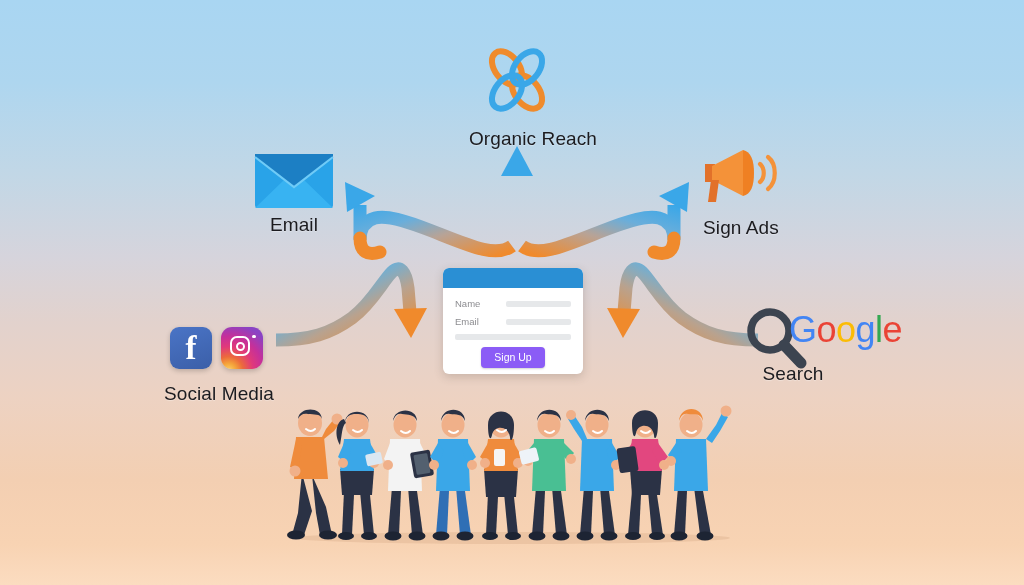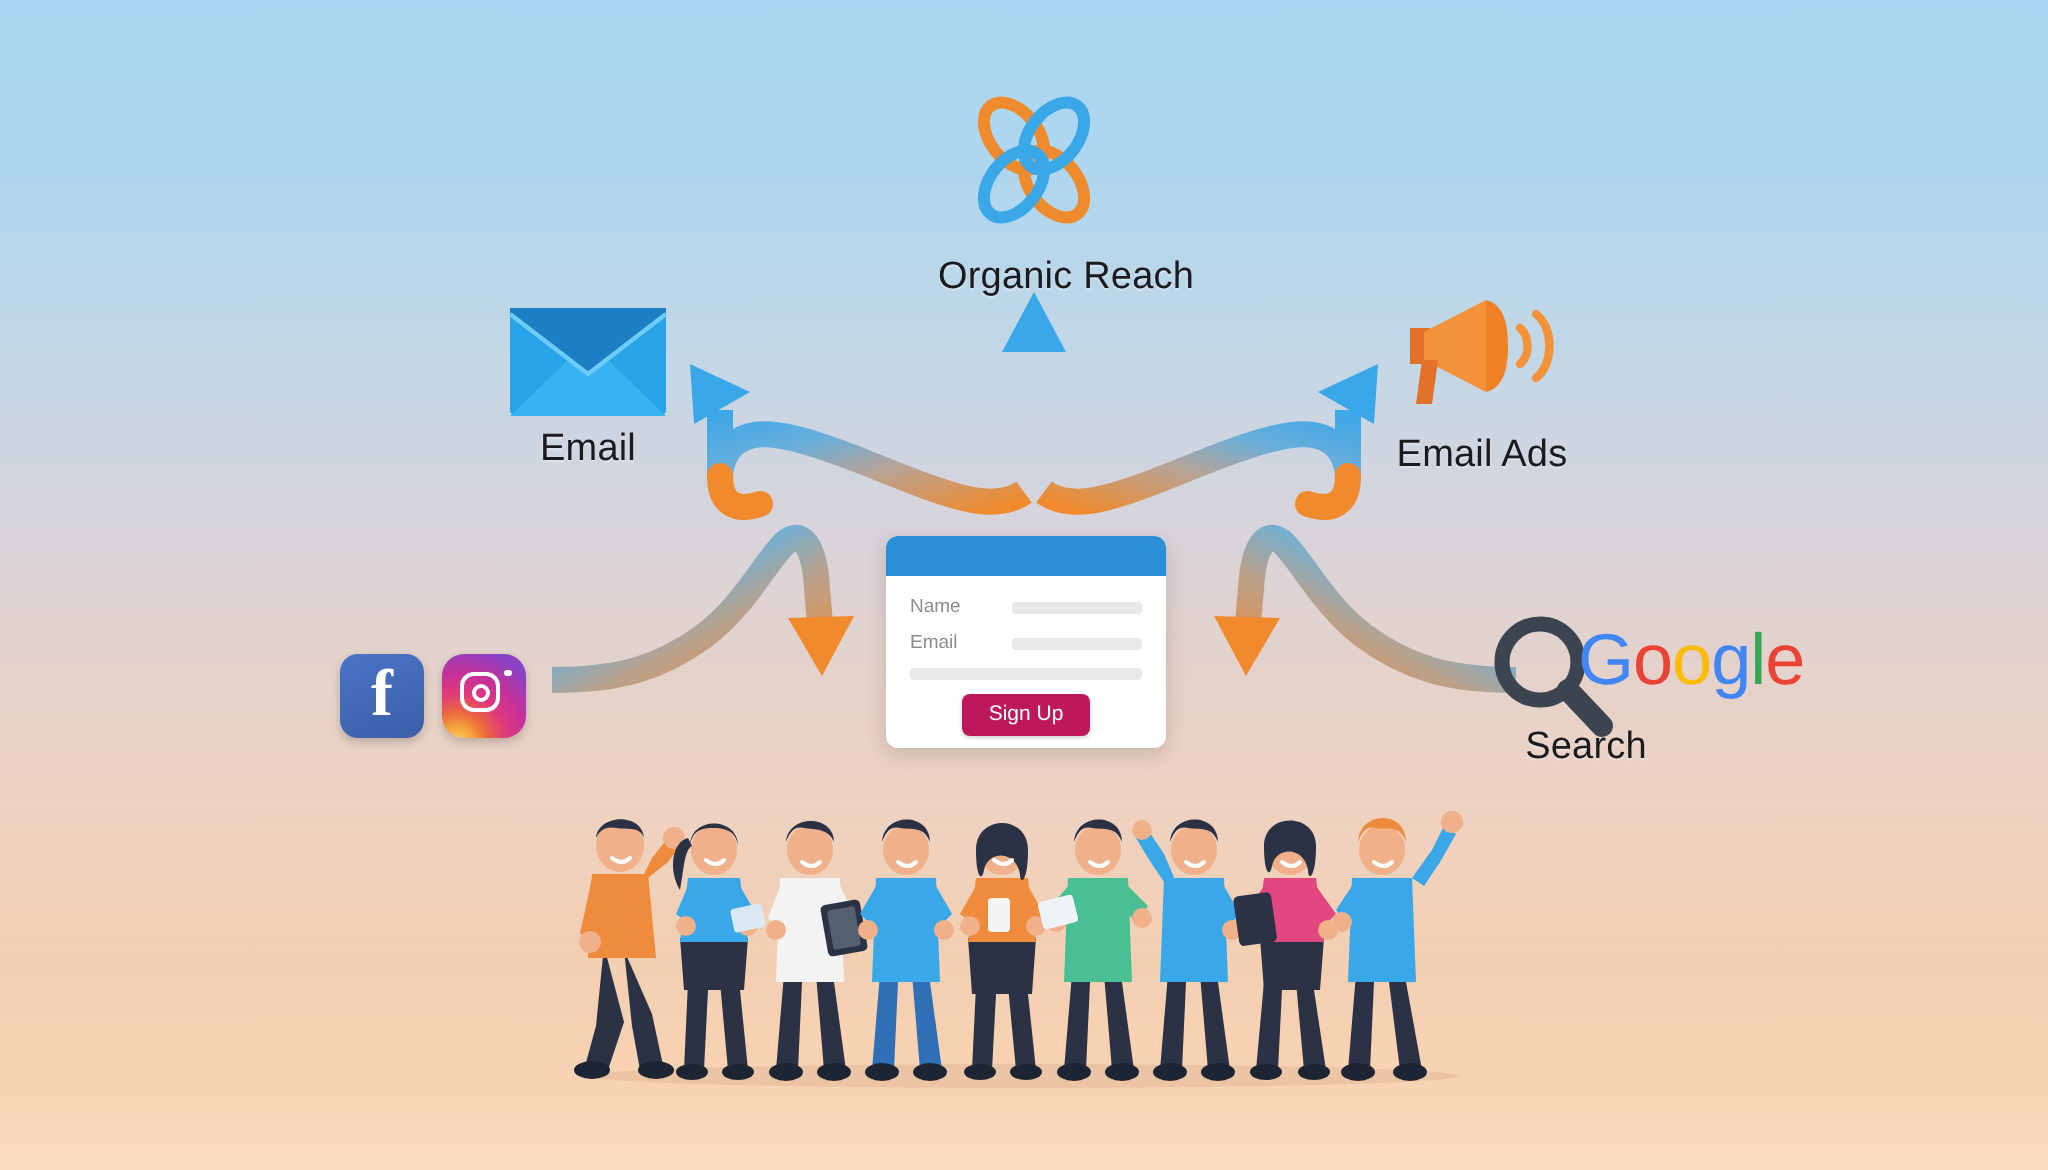--- a/index.html
+++ b/index.html
@@ -85,21 +85,21 @@
     height: 6px;
     background: #e6e8ea;
     border-radius: 2px;
     flex: 1 1 auto;
   }
   .field-bar.full { margin-left: 0; }
   .signup-btn {
     display: block;
     margin: 3px auto 0 auto;
     border: none;
-    background: #be185d;
+    background: #8b5cf6;
     color: #ffffff;
     font-size: 10.5px;
     font-family: "Liberation Sans", sans-serif;
     padding: 4px 13px 5px 13px;
     border-radius: 4px;
     cursor: pointer;
     box-shadow: 0 1px 2px rgba(0,0,0,.18);
   }
   
   .fb-tile {
@@ -270,32 +270,33 @@
       <path d="M17,24 L17,42 L27,42 L27,24 Z" fill="#e2712a"></path>
       <path d="M24,26 L55,10 L55,56 L24,40 Z" fill="#f49239"></path>
       <path d="M55,10 C63,12 66,20 66,33 C66,46 63,54 55,56 Z" fill="#ef8023"></path>
       <path d="M23,40 L31,40 L28,62 L20,62 Z" fill="#e2712a"></path>
       <g fill="none" stroke="#f49239" stroke-width="4.2" stroke-linecap="round">
         <path d="M72,24 C77,28 77,38 72,42"></path>
         <path d="M80,17 C89,24 89,42 80,49"></path>
       </g>
     </svg>
   </div>
-  <div class="node-label tooltipless" style="left:741px; top:217px;">Email Ads</div>
+  <div class="node-label tooltipless" style="left:741px; top:217px;">Sign Ads</div>
 
   <div class="icon-wrap" style="left:170px; top:327px; display:flex; gap:9px;">
     <div class="fb-tile">
       <div class="f-glyph">f</div>
     </div>
     <div class="ig-tile">
       <div class="ig-frame"></div>
       <div class="ig-lens"></div>
       <div class="ig-dot"></div>
     </div>
   </div>
+  <div class="node-label tooltipless" style="left:219px; top:383px;">Social Media</div>
 
   <div class="icon-wrap" style="left:740px; top:305px; width:70px; height:68px;">
     <svg width="70" height="68" viewBox="0 0 70 68">
       <circle cx="30" cy="26" r="19" fill="none" stroke="#3c4450" stroke-width="7.5"></circle>
       <path d="M44,40 L61,58" stroke="#3c4450" stroke-width="11" stroke-linecap="round"></path>
     </svg>
   </div>
   <div class="google-word" style="left:789px; top:312px; position:absolute;">
     <span class="g-b">G</span><span class="g-r">o</span><span class="g-y">o</span><span class="g-b">g</span><span class="g-g">l</span><span class="g-r">e</span>
   </div>

